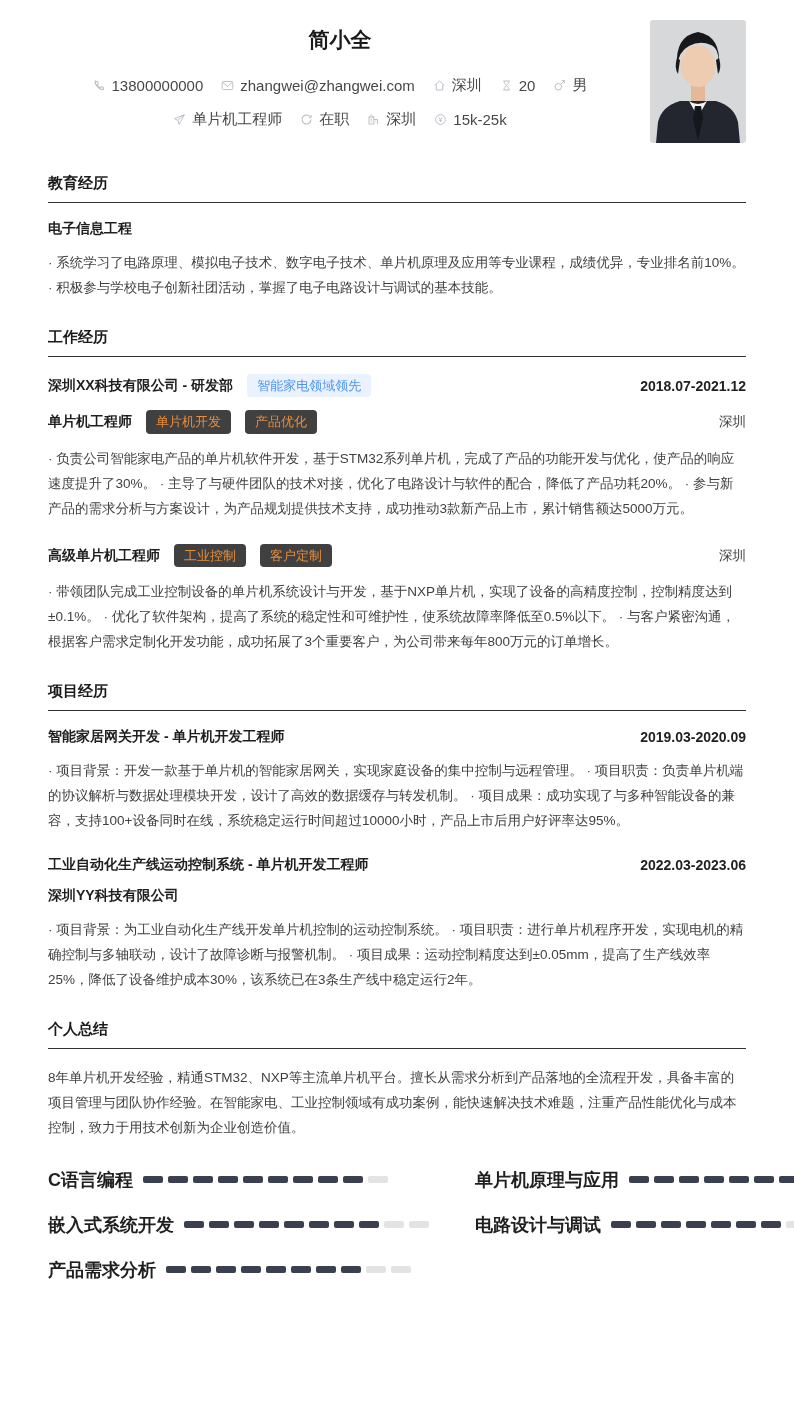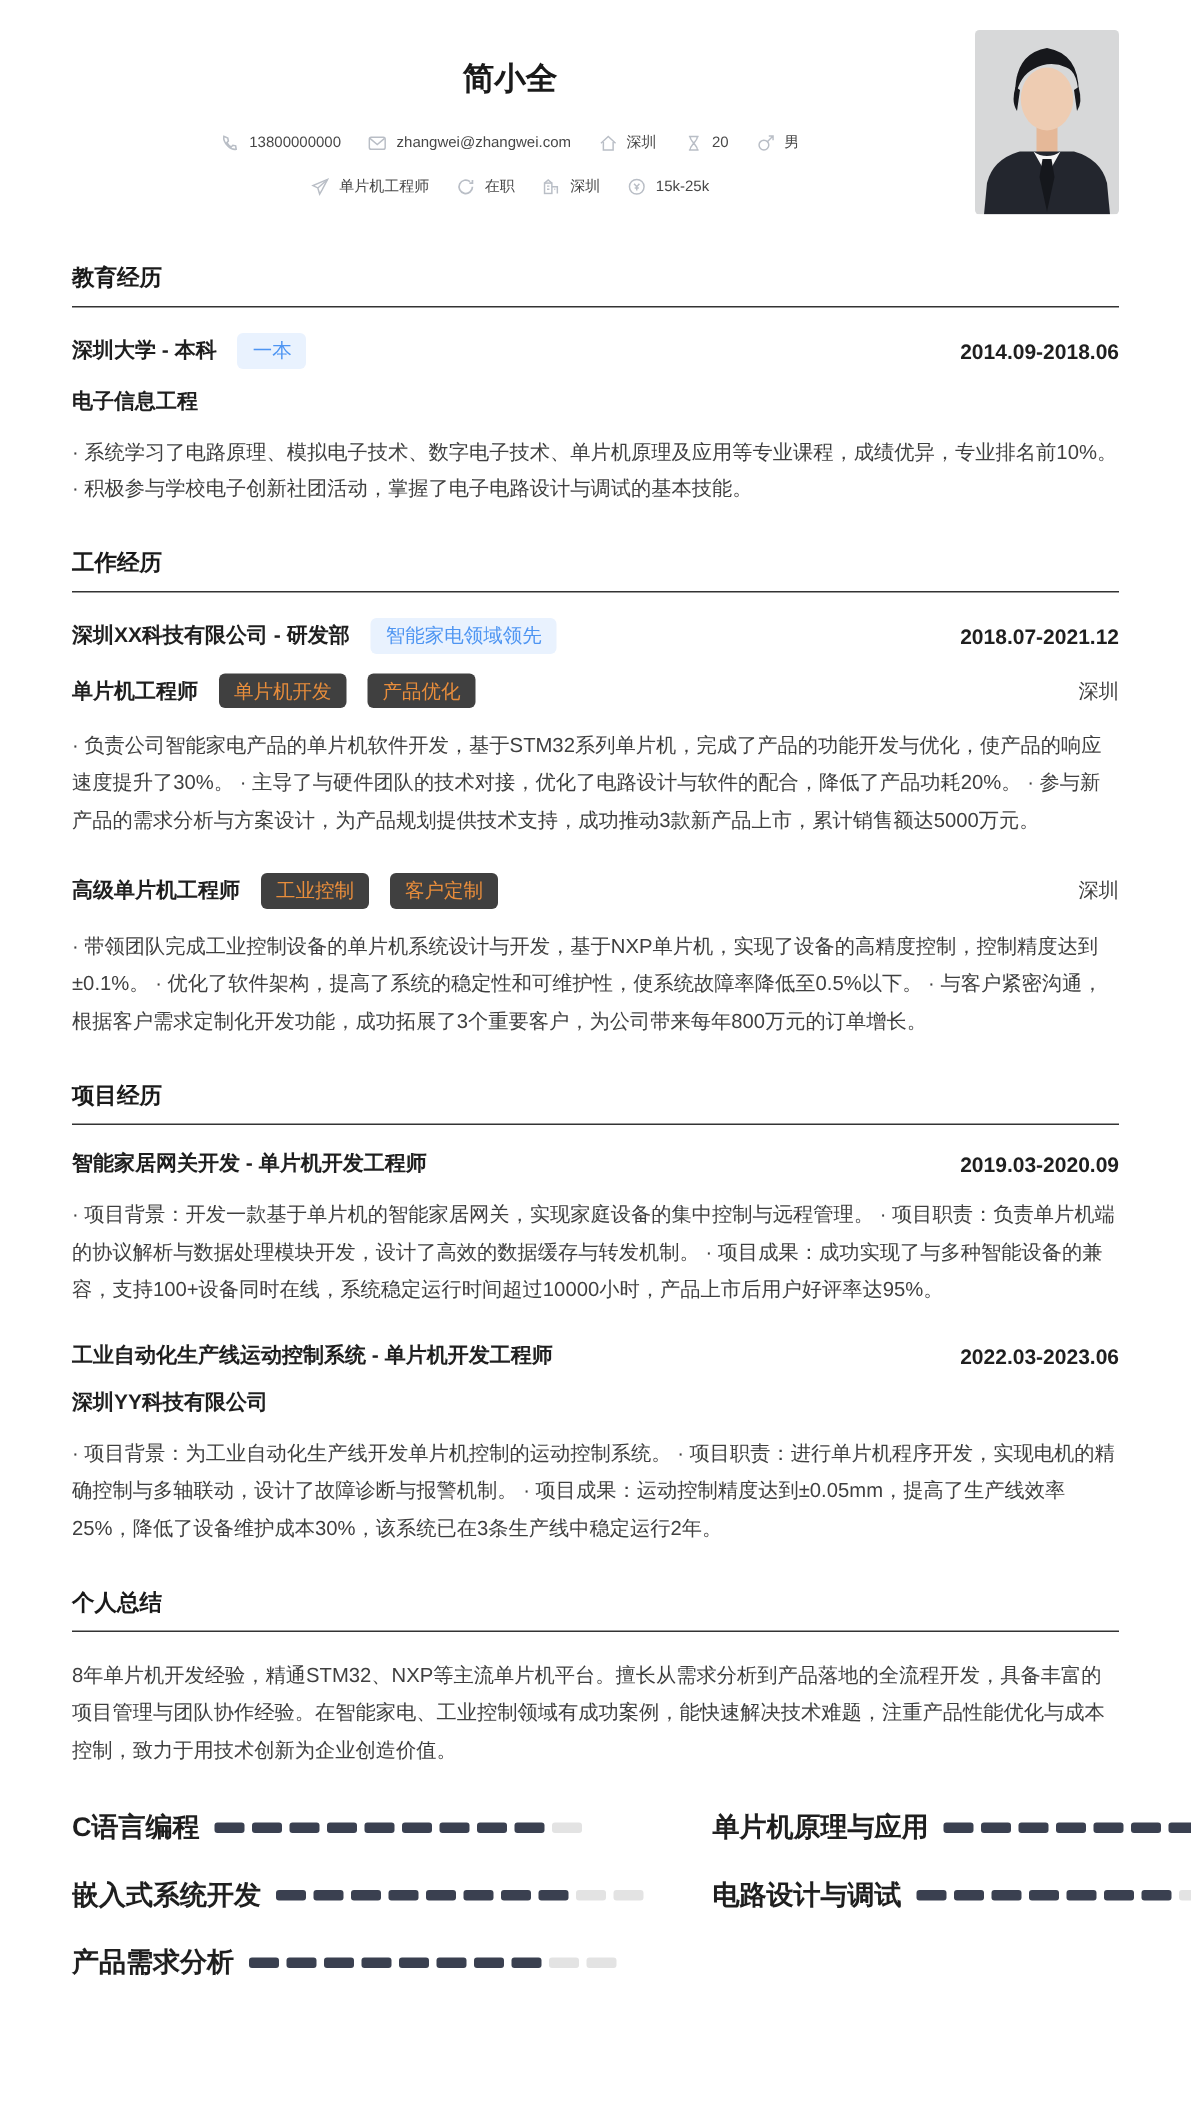--- a/index.html
+++ b/index.html
@@ -7,22 +7,22 @@
     width:794px;min-height:1407px;
     font-family:"Liberation Sans","DejaVu Sans",sans-serif;
     color:#3d3d3d;
     -webkit-font-smoothing:antialiased;
   }
   .page{padding:20px 48px 24px;}
 
   
   .resume-header{display:flex;align-items:flex-start;padding-bottom:30px;}
   .header-main{flex:1;text-align:center;padding-top:2px;}
-  .name{font-size:21px;font-weight:bold;color:#1a1a1a;margin:16px 0 22px;text-align:center;}
-  .contact-row{display:flex;justify-content:center;align-items:center;gap:18px;margin-bottom:15px;font-size:10px;color:#474747;}
+  .name{font-size:21px;font-weight:bold;color:#1a1a1a;margin:4px 0 22px;text-align:center;}
+  .contact-row{display:flex;justify-content:center;align-items:center;gap:18px;margin-bottom:15px;font-size:15px;color:#474747;}
   .contact-item{display:inline-flex;align-items:center;gap:6px;white-space:nowrap;}
   .cicon{display:inline-flex;width:13px;height:13px;color:#b9bec6;}
   .cicon svg{width:13px;height:13px;display:block;}
   .photo{width:96px;height:123px;border-radius:3px;overflow:hidden;flex:0 0 auto;margin-left:18px;}
   .photo svg{display:block;}
 
   
   .section{margin-bottom:27px;}
   .section-title{
     font-size:15px;font-weight:bold;color:#1a1a1a;
@@ -156,27 +156,20 @@
         <path d="M39 81 L48 97 L57 81 Q53 84 48 84 Q43 84 39 81 Z" fill="#f5f5f5"></path>
         <path d="M45 86 L51 86 L53 98 L48 121 L43 98 Z" fill="#15171c"></path>
       </svg>
     </div>
   </div>
 
   <div class="section">
     <div class="section-title">教育经历</div>
     <div class="entry">
       <div class="entry-row">
-        <div class="entry-left">
-          <span class="entry-title">深圳大学 - 本科</span>
-          <span class="tag tag-blue">一本</span>
-        </div>
-        <span class="entry-date">2014.09-2018.06</span>
-      </div>
-      <div class="entry-row">
         <span class="entry-title">电子信息工程</span>
       </div>
       <p class="detail">· 系统学习了电路原理、模拟电子技术、数字电子技术、单片机原理及应用等专业课程，成绩优异，专业排名前10%。 · 积极参与学校电子创新社团活动，掌握了电子电路设计与调试的基本技能。</p>
     </div>
   </div>
 
   <div class="section">
     <div class="section-title">工作经历</div>
 
     <div class="entry">

